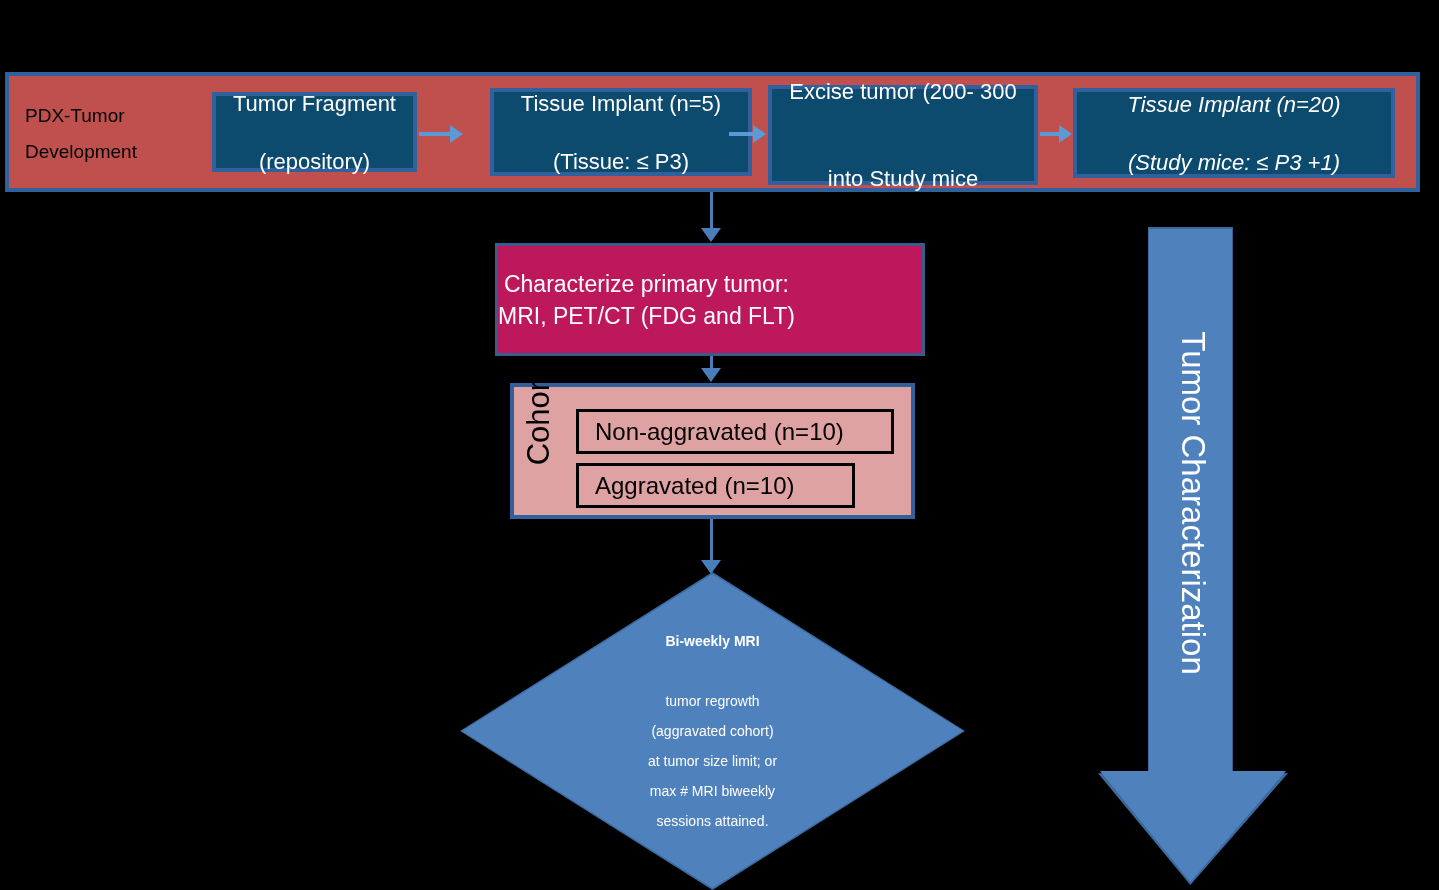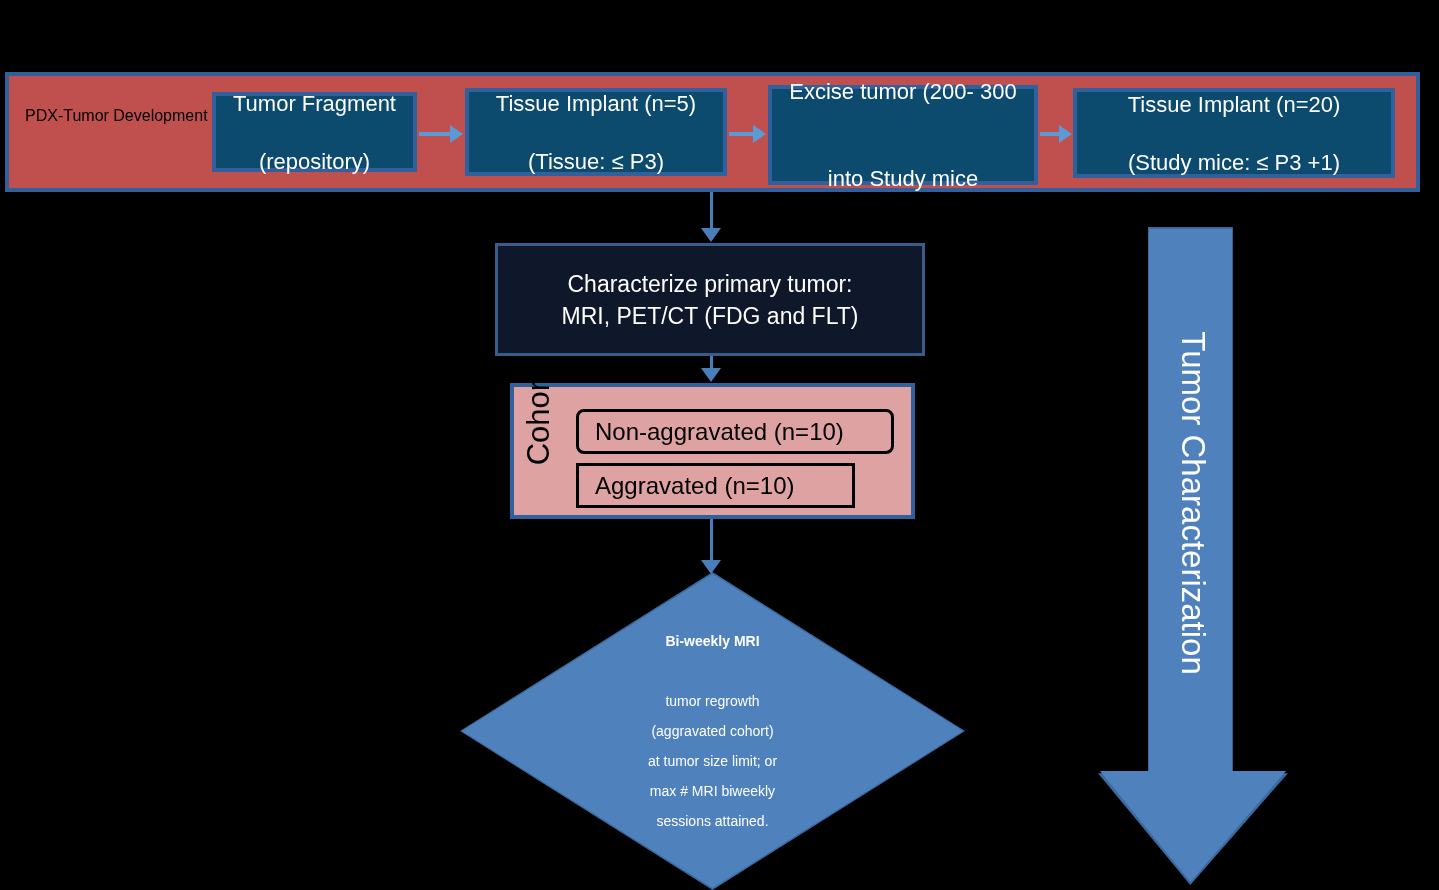--- a/index.html
+++ b/index.html
@@ -23,21 +23,21 @@
     width: 1415px; height: 120px;
     box-sizing: border-box;
     background: #BF504D;
     border: 4px solid #31619C;
   }
   #banner-label {
     position: absolute;
     left: 16px; top: 22px;
     width: 185px;
     color: #000000;
-    font-size: 16px;
+    font-size: 19px;
     line-height: 36px;
     text-align: left;
   }
 
   .red-box {
     position: absolute;
     box-sizing: border-box;
     background: #0c4a6e;
     border: 4px solid #31619C;
     color: #FFFFFF;
@@ -45,23 +45,23 @@
     line-height: 29px;
     text-align: center;
     display: flex;
     align-items: center;
     justify-content: center;
     padding: 2px 6px;
   }
   .red-box span { display: block; width: 100%; }
 
   #rb-1 { left: 212px; top: 92px;  width: 205px; height: 80px; }
-  #rb-2 { left: 465px; top: 88px;  width: 262px; height: 88px; }
+  #rb-2 { left: 490px; top: 88px;  width: 262px; height: 88px; }
   #rb-3 { left: 768px; top: 85px;  width: 270px; height: 100px; }
-  #rb-4 { left: 1073px; top: 88px; width: 322px; height: 90px; }
+  #rb-4 { left: 1073px; top: 88px; width: 322px; height: 90px; font-style: italic; }
 
   
   .h-arrow {
     position: absolute;
     height: 4px;
     background: #5B9BD5;
     top: 132px;
   }
   .h-arrow::after {
     content: "";
@@ -93,28 +93,27 @@
   #va-1 { top: 192px; height: 36px; }
   #va-2 { top: 356px; height: 12px; }
   #va-3 { top: 518px; height: 42px; }
 
   
   #char-box {
     position: absolute;
     left: 495px; top: 243px;
     width: 430px; height: 113px;
     box-sizing: border-box;
-    background: #0f172a;
+    background: #be185d;
     border: 3px solid #385D8A;
     color: #FFFFFF;
     font-size: 23px;
     line-height: 32px;
     display: flex;
     align-items: center;
-    justify-content: center;
     text-align: center;
   }
 
   
   #cohorts-box {
     position: absolute;
     left: 510px; top: 383px;
     width: 405px; height: 136px;
     box-sizing: border-box;
     background: #DFA2A2;
@@ -136,21 +135,21 @@
     position: absolute;
     box-sizing: border-box;
     background: #DFA2A2;
     border: 3px solid #000000;
     color: #000000;
     font-size: 24px;
     display: flex;
     align-items: center;
     padding-left: 16px;
   }
-  #co-1 { left: 62px; top: 22px; width: 318px; height: 45px; border-radius: 8px; }
+  #co-1 { left: 62px; top: 22px; width: 318px; height: 45px; }
   #co-2 { left: 62px; top: 76px; width: 279px; height: 45px; }
 
   
   #diamond-wrap {
     position: absolute;
     left: 460px; top: 572px;
     width: 505px; height: 318px;
   }
   #diamond-outline {
     position: absolute;

